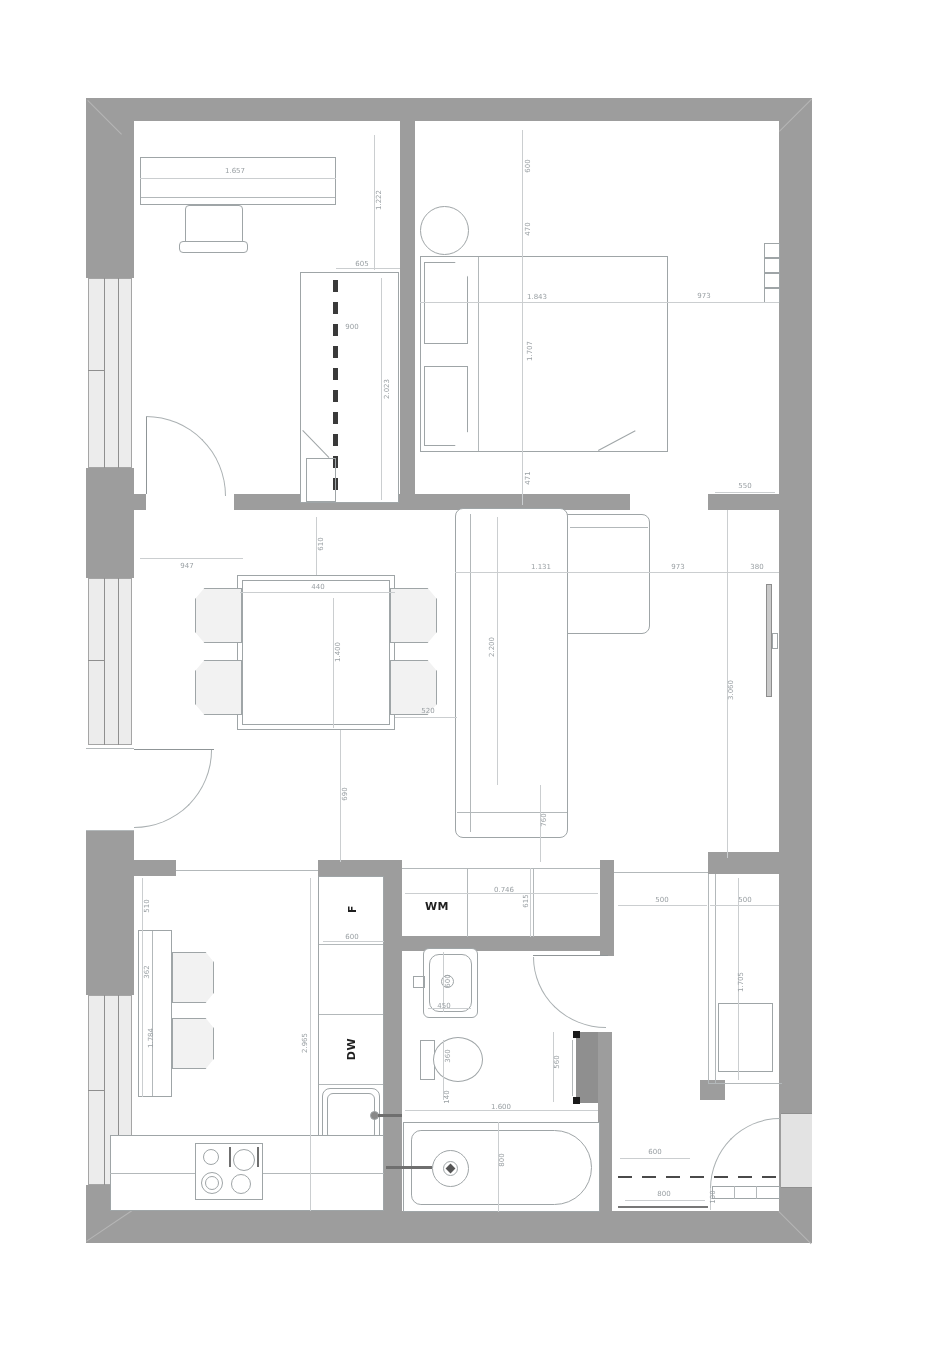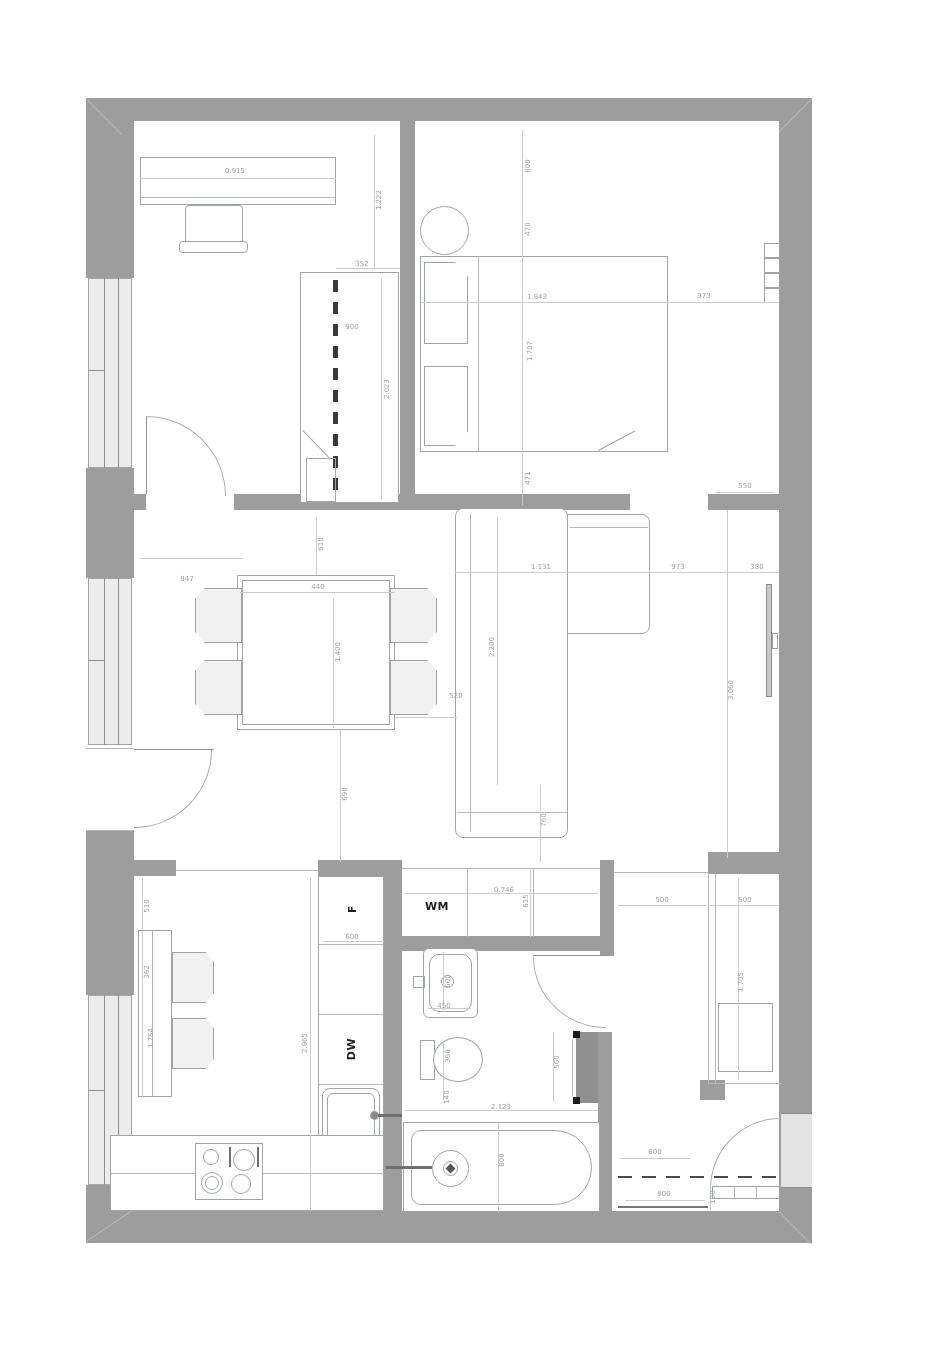--- a/index.html
+++ b/index.html
@@ -228,57 +228,57 @@
   <div class="dl" style="left:553px;top:1032px;width:1px;height:70px;"></div>
   <div class="dl" style="left:405px;top:1110px;width:193px;height:1px;"></div>
   <div class="dl" style="left:498px;top:1122px;width:1px;height:90px;"></div>
   <div class="dl" style="left:618px;top:905px;width:89px;height:1px;"></div>
   <div class="dl" style="left:710px;top:905px;width:69px;height:1px;"></div>
   <div class="dl" style="left:738px;top:878px;width:1px;height:202px;"></div>
   <div class="dl" style="left:620px;top:1158px;width:70px;height:1px;"></div>
   <div class="dl" style="left:625px;top:1200px;width:80px;height:1px;"></div>
   <div class="dl" style="left:710px;top:1188px;width:1px;height:22px;"></div>
 
-  <div class="dim" style="left:235px;top:171px;">0.915</div>
+  <div class="dim" style="left:235px;top:171px;">1.657</div>
   <div class="dim v" style="left:379px;top:200px;">1.222</div>
-  <div class="dim" style="left:362px;top:264px;">352</div>
+  <div class="dim" style="left:362px;top:264px;">605</div>
   <div class="dim" style="left:352px;top:327px;">900</div>
   <div class="dim v" style="left:387px;top:389px;">2.023</div>
   <div class="dim v" style="left:528px;top:166px;">600</div>
   <div class="dim v" style="left:528px;top:229px;">470</div>
   <div class="dim" style="left:537px;top:297px;">1.843</div>
   <div class="dim" style="left:704px;top:296px;">973</div>
   <div class="dim v" style="left:530px;top:351px;">1.707</div>
   <div class="dim v" style="left:528px;top:478px;">471</div>
   <div class="dim" style="left:745px;top:486px;">550</div>
-  <div class="dim" style="left:187px;top:579px;">947</div>
+  <div class="dim" style="left:187px;top:566px;">947</div>
   <div class="dim v" style="left:321px;top:544px;">610</div>
   <div class="dim" style="left:318px;top:587px;">440</div>
   <div class="dim v" style="left:338px;top:652px;">1.400</div>
   <div class="dim" style="left:541px;top:567px;">1.131</div>
   <div class="dim v" style="left:492px;top:647px;">2.200</div>
   <div class="dim" style="left:678px;top:567px;">973</div>
   <div class="dim" style="left:757px;top:567px;">380</div>
   <div class="dim v" style="left:731px;top:690px;">3.060</div>
-  <div class="dim" style="left:428px;top:696px;margin-left:28px;">520</div>
+  <div class="dim" style="left:428px;top:711px;">520</div>
   <div class="dim v" style="left:345px;top:794px;">690</div>
   <div class="dim v" style="left:544px;top:820px;">760</div>
   <div class="dim v" style="left:147px;top:906px;">510</div>
   <div class="dim v" style="left:147px;top:972px;">362</div>
   <div class="dim v" style="left:151px;top:1038px;">1.784</div>
   <div class="dim v" style="left:305px;top:1043px;">2.965</div>
   <div class="dim" style="left:352px;top:937px;">600</div>
   <div class="dim" style="left:504px;top:890px;">0.746</div>
   <div class="dim v" style="left:526px;top:901px;">615</div>
   <div class="dim v" style="left:448px;top:981px;">600</div>
   <div class="dim" style="left:444px;top:1006px;">450</div>
   <div class="dim v" style="left:448px;top:1056px;">360</div>
   <div class="dim v" style="left:447px;top:1097px;">140</div>
   <div class="dim v" style="left:557px;top:1062px;">560</div>
-  <div class="dim" style="left:501px;top:1107px;">2.123</div>
+  <div class="dim" style="left:501px;top:1107px;">1.600</div>
   <div class="dim v" style="left:502px;top:1160px;">800</div>
   <div class="dim" style="left:662px;top:900px;">500</div>
   <div class="dim" style="left:745px;top:900px;">500</div>
   <div class="dim v" style="left:741px;top:982px;">1.705</div>
   <div class="dim" style="left:655px;top:1152px;">600</div>
   <div class="dim" style="left:664px;top:1194px;">800</div>
   <div class="dim v" style="left:713px;top:1197px;">100</div>
 
 </div>
 

